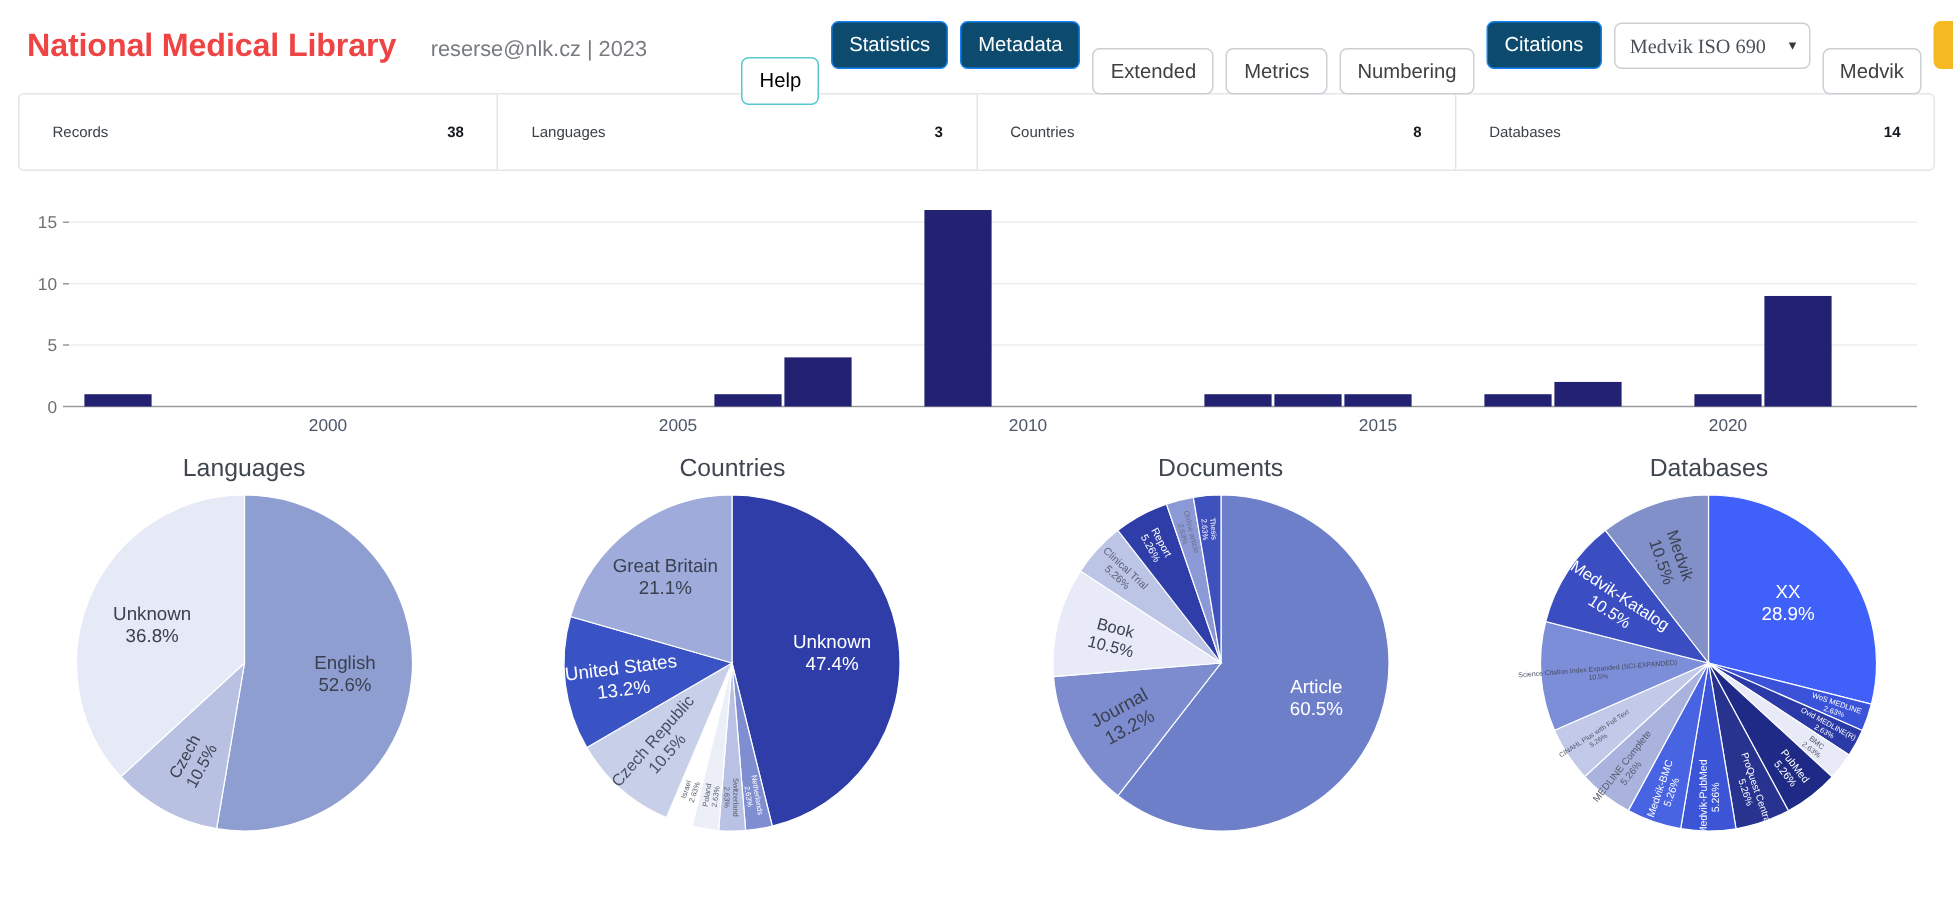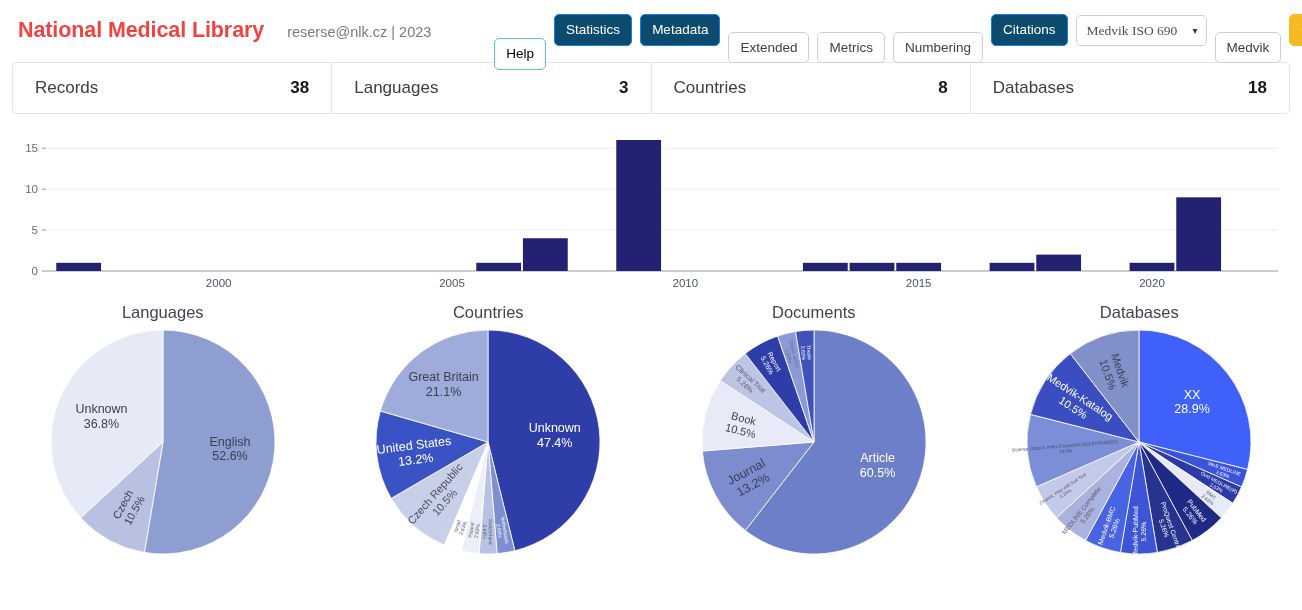--- a/index.html
+++ b/index.html
@@ -88,21 +88,21 @@
     height: 52px;
     overflow: hidden;
   }
   .stat-cell {
     flex: 1 1 0;
     display: flex;
     align-items: center;
     justify-content: space-between;
     padding: 0 22px;
     border-right: 1px solid #e3e6e8;
-    font-size: 17px;
+    font-size: 10px;
   }
   .stat-cell:last-child { border-right: none; }
   .stat-label { color: #3b4045; }
   .stat-value { color: #16191c; font-weight: bold; }
 
   
   .barchart-wrap {
     position: relative;
     margin: 16px 10px 0 10px;
     height: 165px;
@@ -165,21 +165,21 @@
   <div class="stat-cell">
     <span class="stat-label">Languages</span>
     <span class="stat-value">3</span>
   </div>
   <div class="stat-cell">
     <span class="stat-label">Countries</span>
     <span class="stat-value">8</span>
   </div>
   <div class="stat-cell">
     <span class="stat-label">Databases</span>
-    <span class="stat-value">18</span>
+    <span class="stat-value">14</span>
   </div>
 </div>
 
 <div class="barchart-wrap">
   <svg class="barchart-svg" id="barchart" width="1282" height="165">
       <text x="28" y="145" text-anchor="end" font-size="11.5" fill="#6e6e6e" font-family="&quot;Liberation Sans&quot;, sans-serif">0</text>
       <line x1="32" x2="36" y1="141" y2="141" stroke="#9a9a9a" stroke-width="1"></line>
       <line x1="36" x2="1268" y1="100.0625" y2="100.0625" stroke="#eceef0" stroke-width="1"></line>
       <text x="28" y="104.0625" text-anchor="end" font-size="11.5" fill="#6e6e6e" font-family="&quot;Liberation Sans&quot;, sans-serif">5</text>
       <line x1="32" x2="36" y1="100.0625" y2="100.0625" stroke="#9a9a9a" stroke-width="1"></line>

